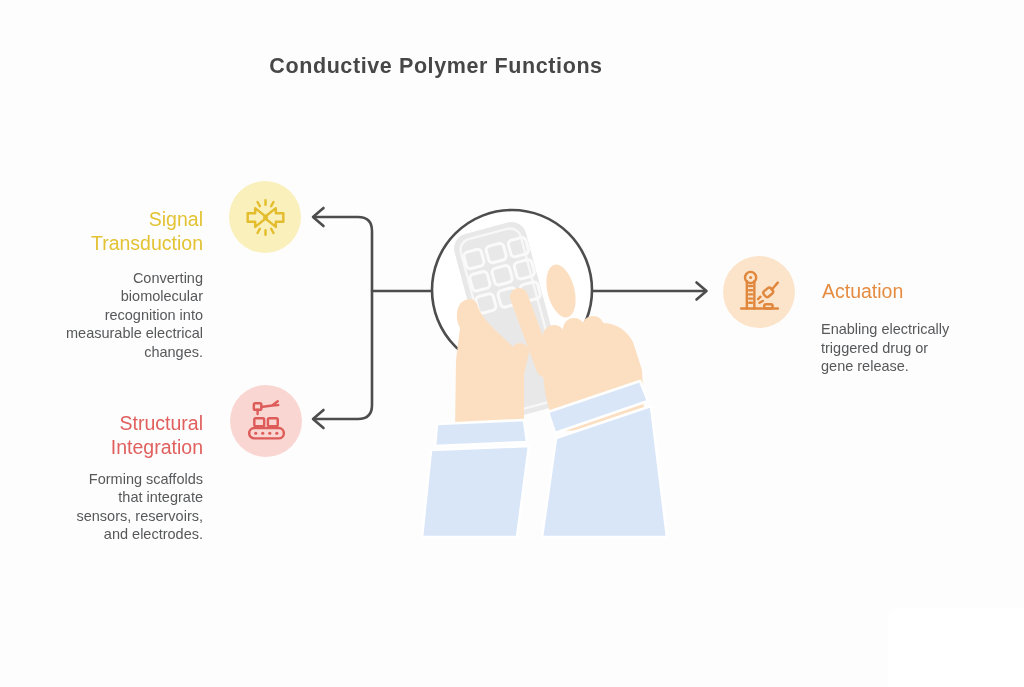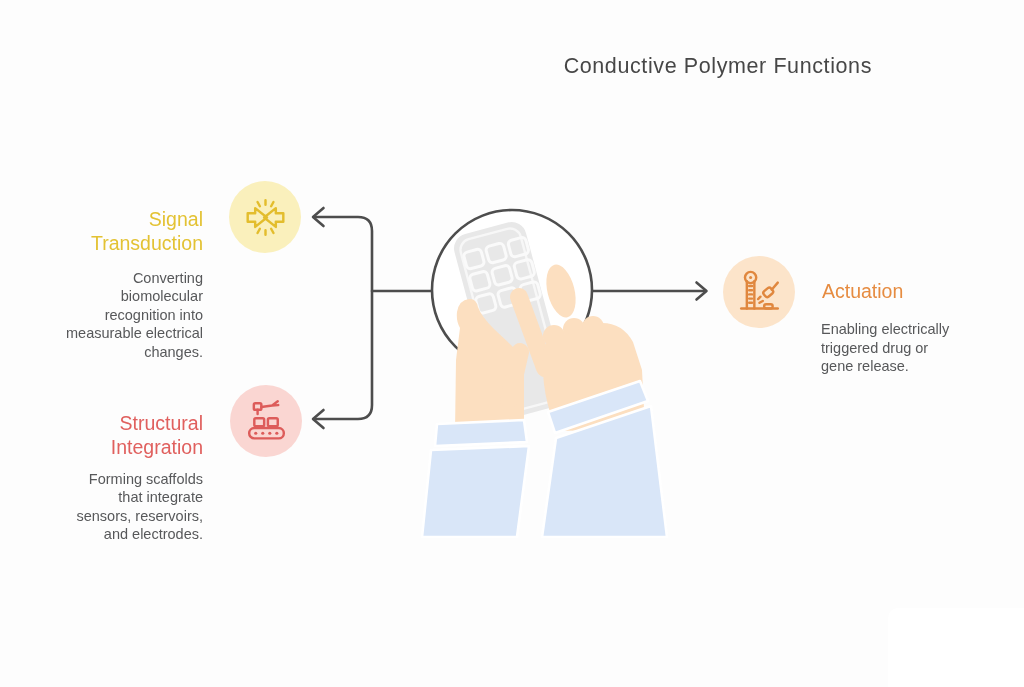--- a/index.html
+++ b/index.html
@@ -6,21 +6,21 @@
   body{
     width:1024px;height:687px;background:#fdfdfd;
     font-family:"Liberation Sans","DejaVu Sans",sans-serif;
     position:relative;overflow:hidden;
   }
   .canvas{position:absolute;inset:0;}
   .art{position:absolute;left:0;top:0;}
 
   h1.title{
     position:absolute;left:0;top:54px;width:872px;margin:0;
-    text-align:right;font-size:21.5px;font-weight:normal;
+    text-align:center;font-size:21.5px;font-weight:bold;
     letter-spacing:0.6px;color:#474747;
   }
 
   .icon-badge{
     position:absolute;width:72px;height:72px;border-radius:50%;
     display:flex;align-items:center;justify-content:center;
   }
   .badge-signal{left:229px;top:181px;background:#faf0bc;}
   .badge-structural{left:230px;top:385px;background:#fad6d2;}
   .badge-actuation{left:723px;top:256px;background:#fce4ca;}

